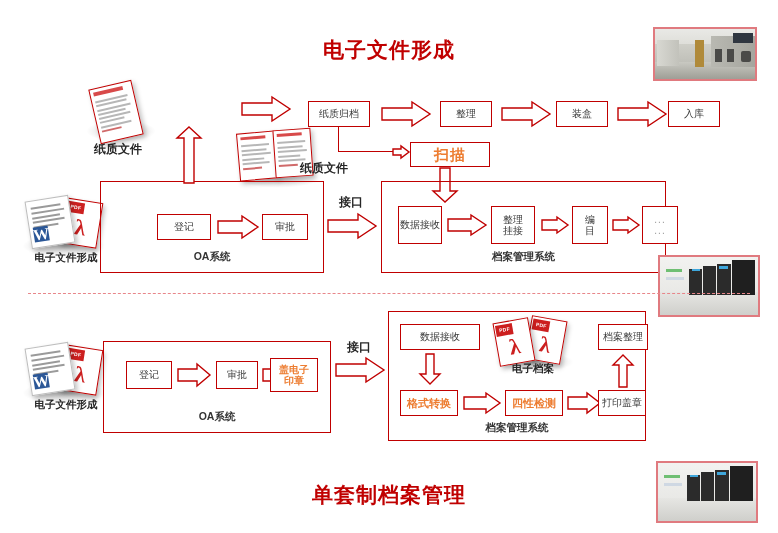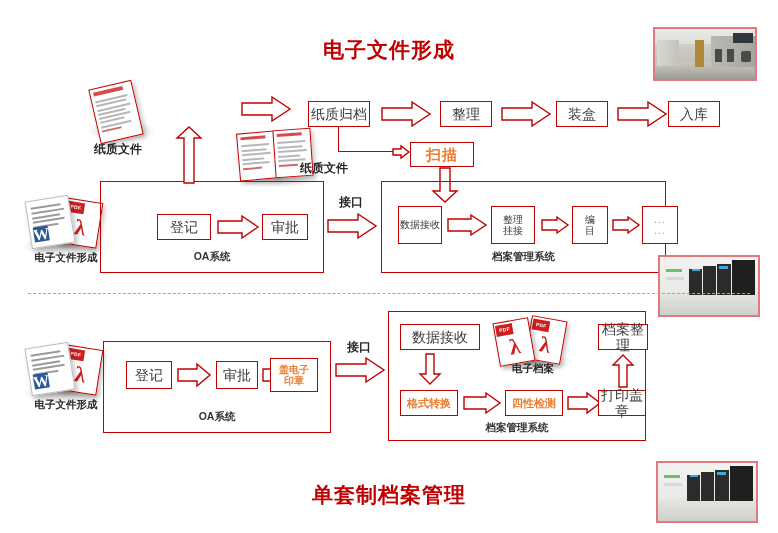--- a/index.html
+++ b/index.html
@@ -16,21 +16,21 @@
   
   .title{
     font-size:21px;font-weight:bold;color:#c00000;
     letter-spacing:1px;text-align:center;width:100%;
   }
 
   
   .rbox{
     border:1.4px solid #c00000;background:#fff;
     display:flex;align-items:center;justify-content:center;
-    text-align:center;color:#3b3b3b;font-size:14px;line-height:1.15;
+    text-align:center;color:#3b3b3b;font-size:10px;line-height:1.15;
   }
   .rbox.orange{color:#ed7d31;font-weight:bold;font-size:11px;}
   .rbox.bigorange{color:#ed7d31;font-weight:bold;font-size:15px;letter-spacing:1px;}
   .rbox.twoline{font-size:10px;}
   .rbox .ln{display:block;}
 
   
   .frame{border:1.6px solid #c00000;background:transparent;}
   .frame-label{
     position:absolute;width:100%;text-align:center;
@@ -186,21 +186,21 @@
   <div class="abs lbl-sm" style="left:300px;top:160px;width:72px;text-align:left;">纸质文件</div>
 
   <div class="conn" style="left:338px;top:127px;width:1.4px;height:25px;"></div>
   <div class="conn" style="left:338px;top:151px;width:62px;height:1.4px;"></div>
   <div class="arrow" style="left:392px;top:145px;">
     <svg width="18" height="14" viewBox="0 0 18 14">
         <path d="M1 4 H9 V1 L17 7 L9 13 V10 H1 Z"></path>
       </svg>
   </div>
 
-  <div class="abs rbox bigorange" style="left:410px;top:142px;width:64px;height:25px;">扫描</div>
+  <div class="abs rbox bigorange" style="left:410px;top:142px;width:80px;height:25px;">扫描</div>
 
   <div class="arrow" style="left:432px;top:167px;">
     <svg width="26" height="36" viewBox="0 0 26 36">
         <path d="M8 1 H18 V24 H25 L13 35 L1 24 H8 Z"></path>
       </svg>
   </div>
 
   <div class="shadowblur abs" style="left:22px;top:235px;width:84px;height:22px;"></div>
   <div class="docicon" style="left:26px;top:196px;width:82px;height:54px;">
     <div class="pdfpage" style="left:36px;top:4px;width:36px;height:44px;transform:rotate(9deg);">

